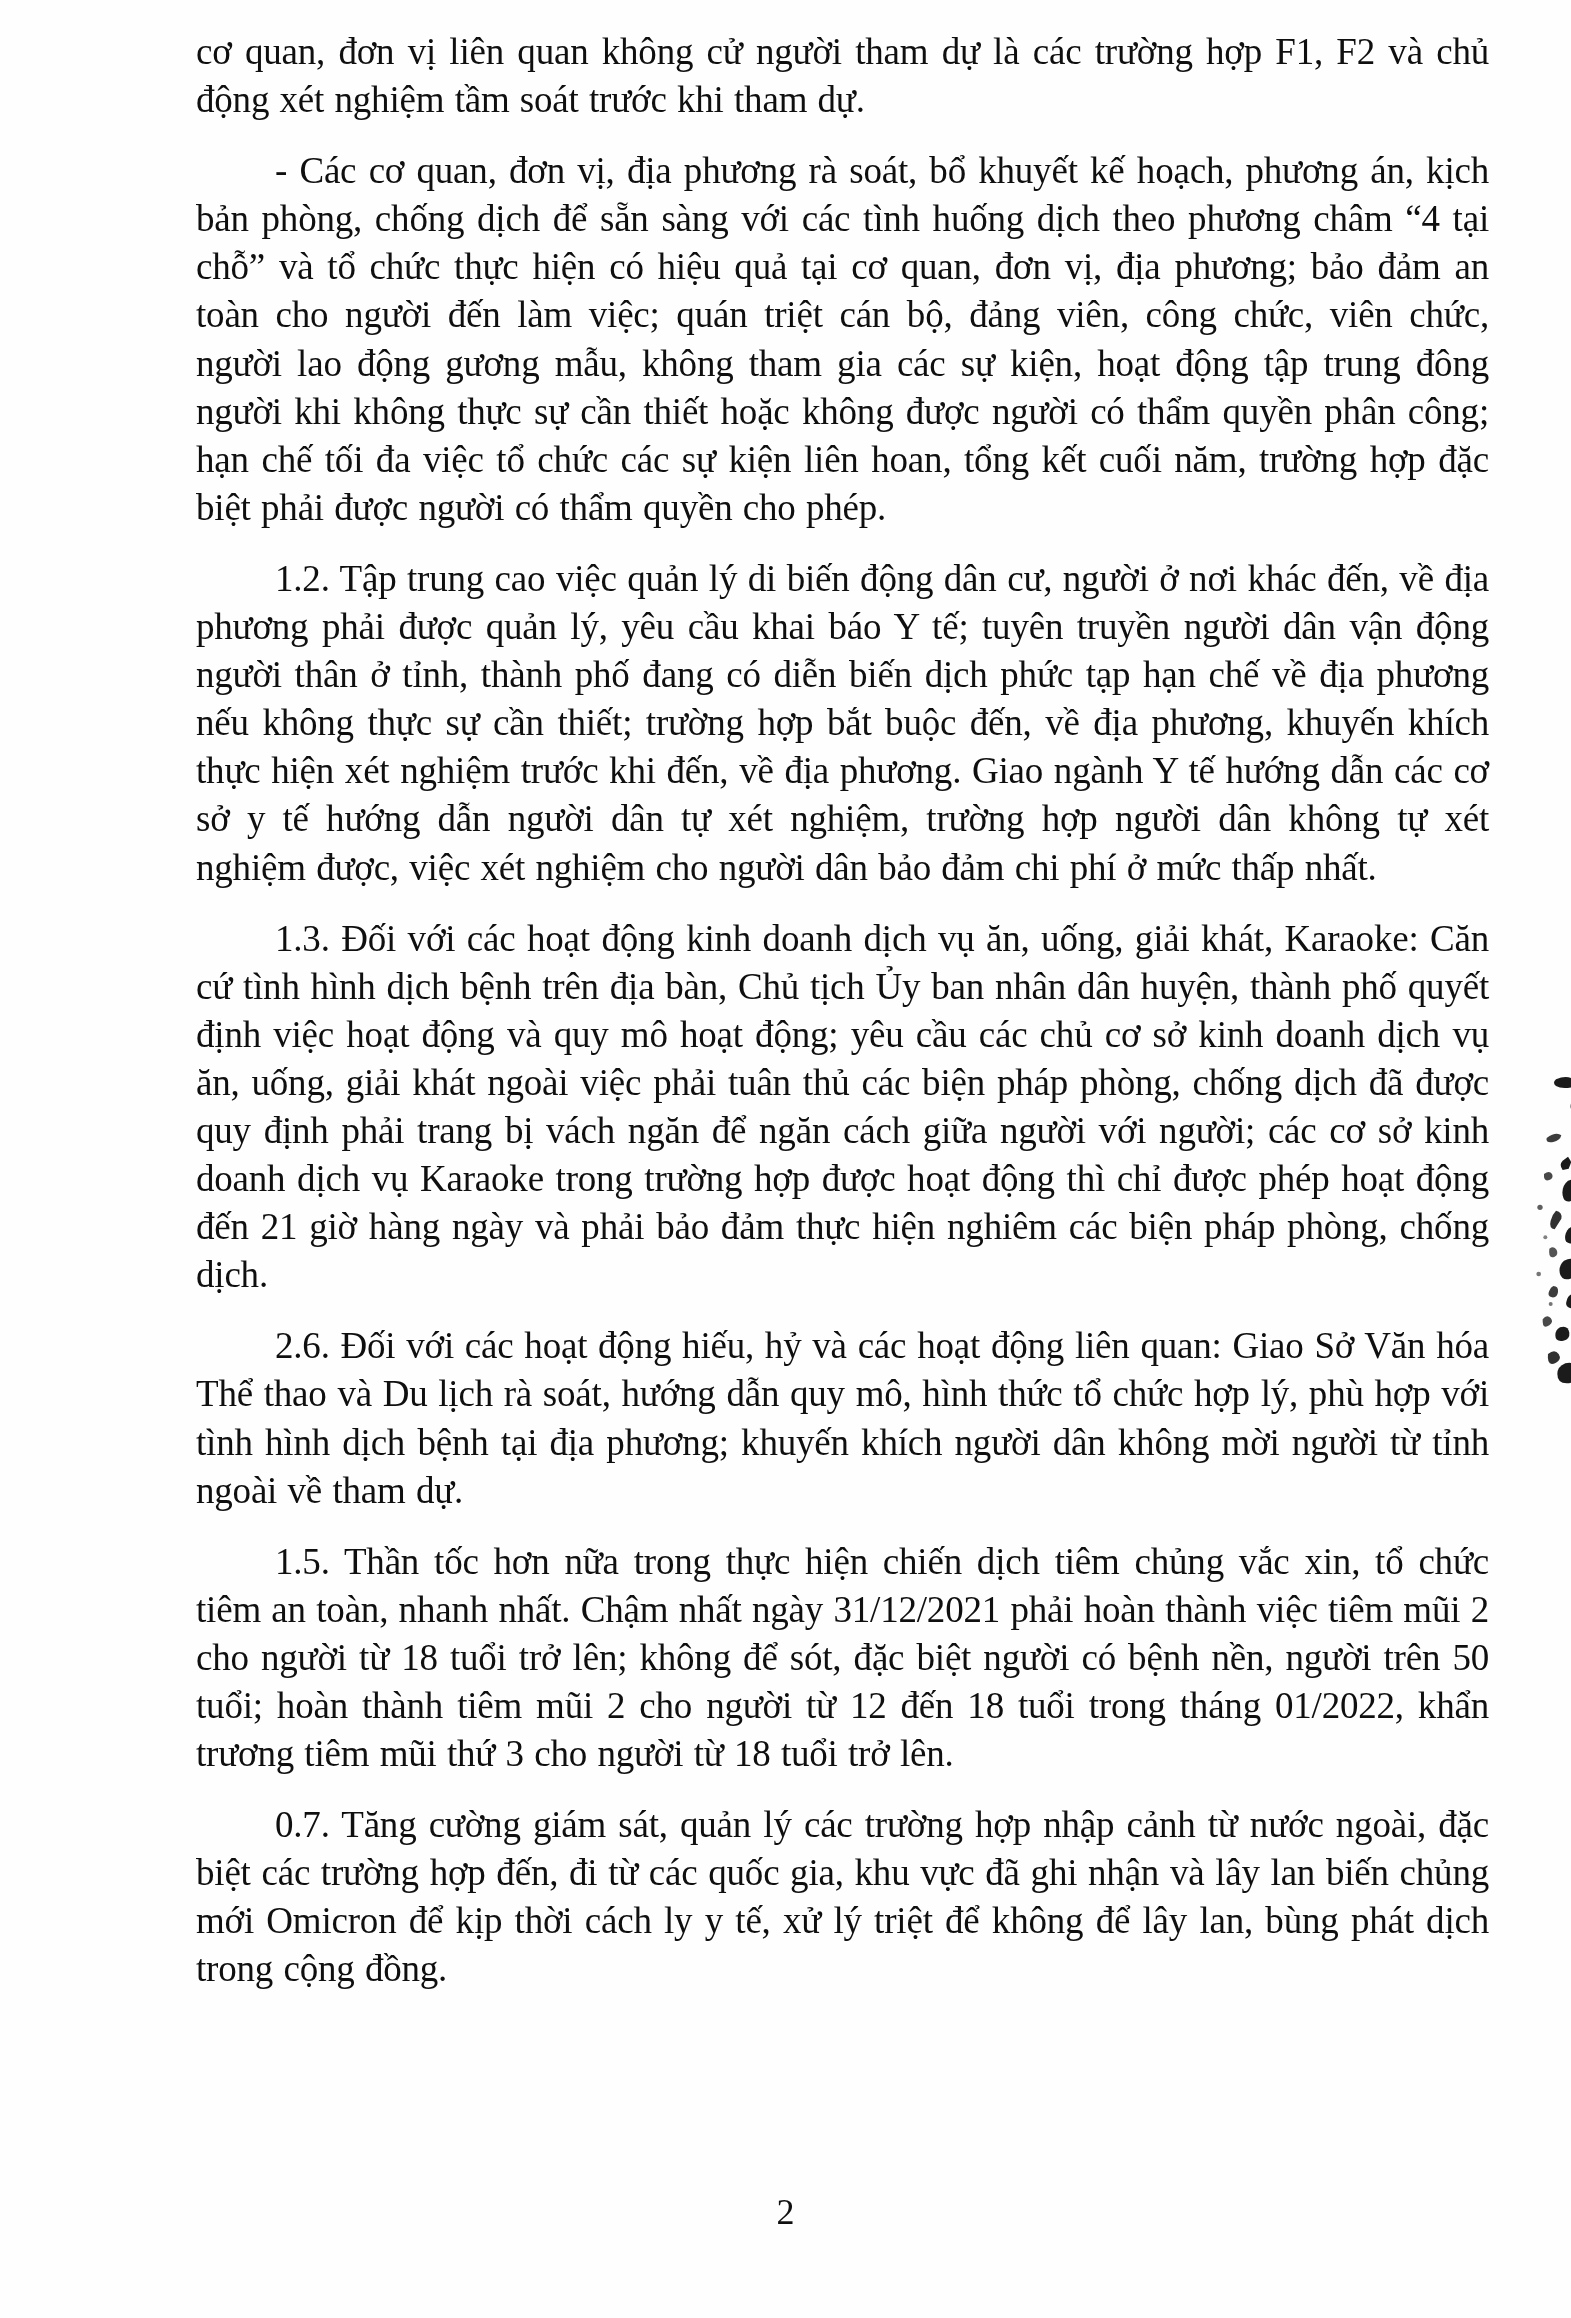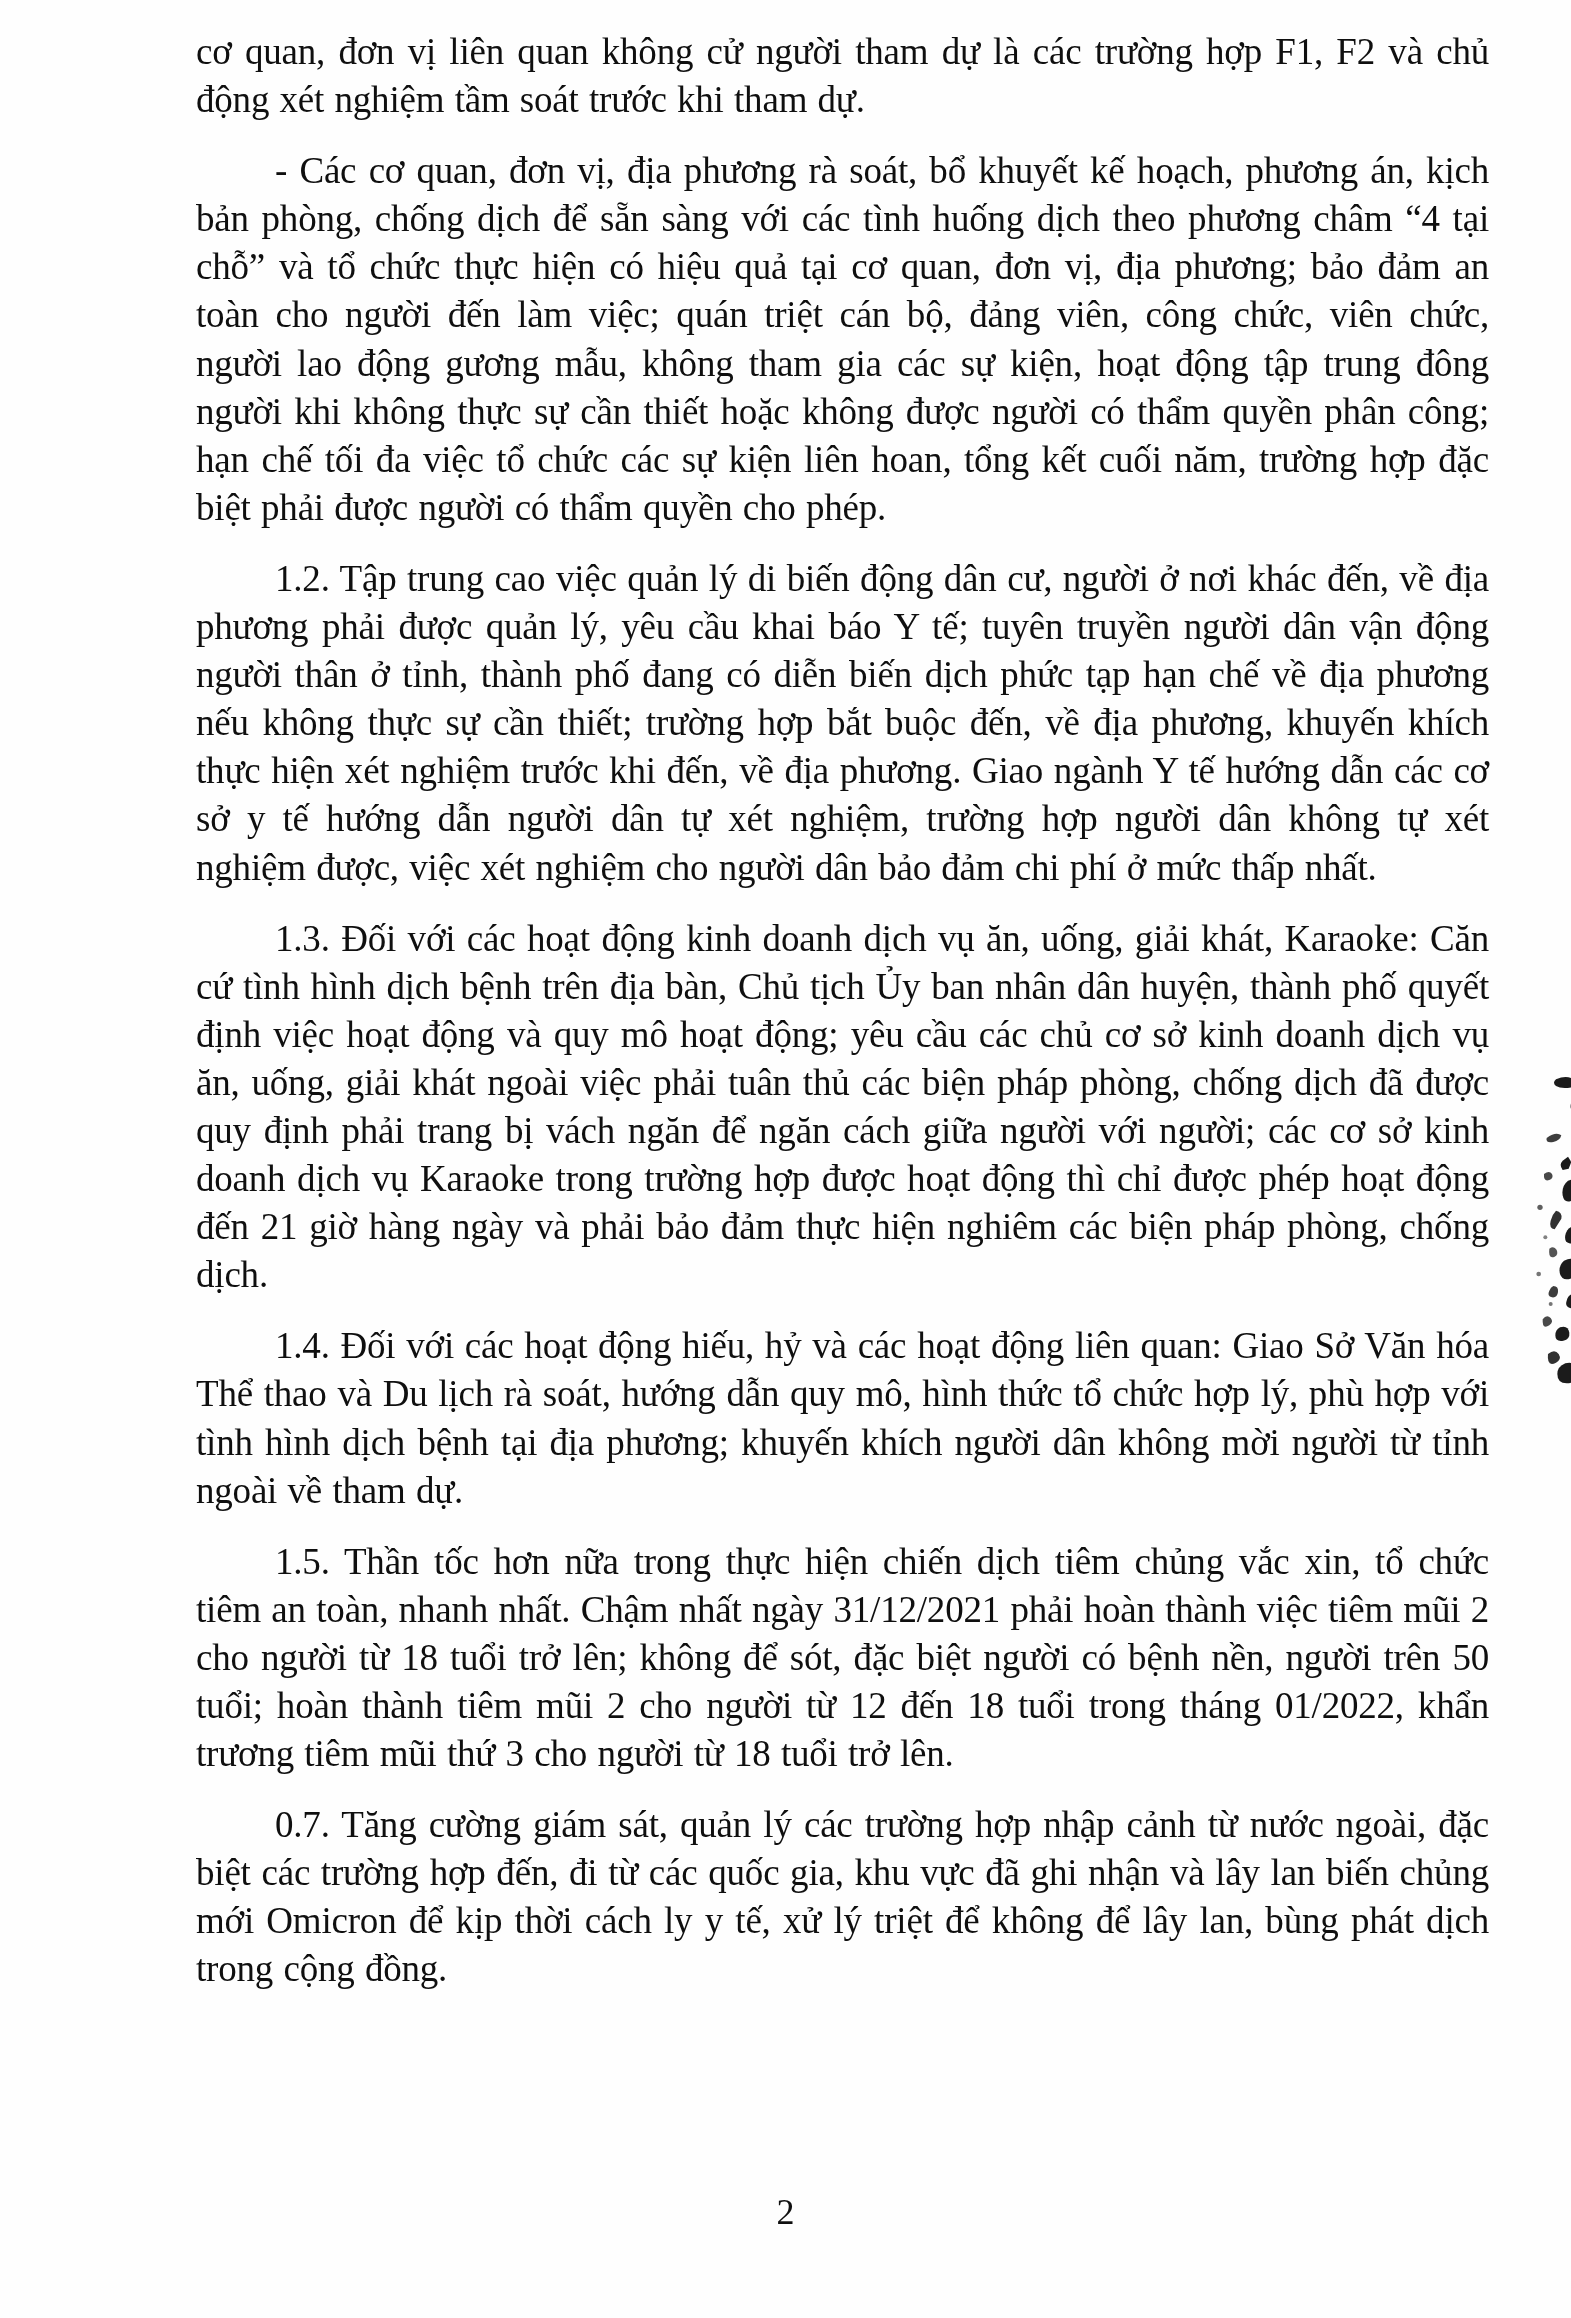--- a/index.html
+++ b/index.html
@@ -56,21 +56,21 @@
 </head>
 <body>
 
 <div class="page">
 
   <div class="content">
     <p class="para no-indent">cơ quan, đơn vị liên quan không cử người tham dự là các trường hợp F1, F2 và chủ động xét nghiệm tầm soát trước khi tham dự.</p>
     <p class="para">- Các cơ quan, đơn vị, địa phương rà soát, bổ khuyết kế hoạch, phương án, kịch bản phòng, chống dịch để sẵn sàng với các tình huống dịch theo phương châm “4 tại chỗ” và tổ chức thực hiện có hiệu quả tại cơ quan, đơn vị, địa phương; bảo đảm an toàn cho người đến làm việc; quán triệt cán bộ, đảng viên, công chức, viên chức, người lao động gương mẫu, không tham gia các sự kiện, hoạt động tập trung đông người khi không thực sự cần thiết hoặc không được người có thẩm quyền phân công; hạn chế tối đa việc tổ chức các sự kiện liên hoan, tổng kết cuối năm, trường hợp đặc biệt phải được người có thẩm quyền cho phép.</p>
     <p class="para">1.2. Tập trung cao việc quản lý di biến động dân cư, người ở nơi khác đến, về địa phương phải được quản lý, yêu cầu khai báo Y tế; tuyên truyền người dân vận động người thân ở tỉnh, thành phố đang có diễn biến dịch phức tạp hạn chế về địa phương nếu không thực sự cần thiết; trường hợp bắt buộc đến, về địa phương, khuyến khích thực hiện xét nghiệm trước khi đến, về địa phương. Giao ngành Y tế hướng dẫn các cơ sở y tế hướng dẫn người dân tự xét nghiệm, trường hợp người dân không tự xét nghiệm được, việc xét nghiệm cho người dân bảo đảm chi phí ở mức thấp nhất.</p>
     <p class="para">1.3. Đối với các hoạt động kinh doanh dịch vụ ăn, uống, giải khát, Karaoke: Căn cứ tình hình dịch bệnh trên địa bàn, Chủ tịch Ủy ban nhân dân huyện, thành phố quyết định việc hoạt động và quy mô hoạt động; yêu cầu các chủ cơ sở kinh doanh dịch vụ ăn, uống, giải khát ngoài việc phải tuân thủ các biện pháp phòng, chống dịch đã được quy định phải trang bị vách ngăn để ngăn cách giữa người với người; các cơ sở kinh doanh dịch vụ Karaoke trong trường hợp được hoạt động thì chỉ được phép hoạt động đến 21 giờ hàng ngày và phải bảo đảm thực hiện nghiêm các biện pháp phòng, chống dịch.</p>
-    <p class="para">1.4. Đối với các hoạt động hiếu, hỷ và các hoạt động liên quan: Giao Sở Văn hóa Thể thao và Du lịch rà soát, hướng dẫn quy mô, hình thức tổ chức hợp lý, phù hợp với tình hình dịch bệnh tại địa phương; khuyến khích người dân không mời người từ tỉnh ngoài về tham dự.</p>
+    <p class="para">2.6. Đối với các hoạt động hiếu, hỷ và các hoạt động liên quan: Giao Sở Văn hóa Thể thao và Du lịch rà soát, hướng dẫn quy mô, hình thức tổ chức hợp lý, phù hợp với tình hình dịch bệnh tại địa phương; khuyến khích người dân không mời người từ tỉnh ngoài về tham dự.</p>
     <p class="para">1.5. Thần tốc hơn nữa trong thực hiện chiến dịch tiêm chủng vắc xin, tổ chức tiêm an toàn, nhanh nhất. Chậm nhất ngày 31/12/2021 phải hoàn thành việc tiêm mũi 2 cho người từ 18 tuổi trở lên; không để sót, đặc biệt người có bệnh nền, người trên 50 tuổi; hoàn thành tiêm mũi 2 cho người từ 12 đến 18 tuổi trong tháng 01/2022, khẩn trương tiêm mũi thứ 3 cho người từ 18 tuổi trở lên.</p>
     <p class="para">0.7. Tăng cường giám sát, quản lý các trường hợp nhập cảnh từ nước ngoài, đặc biệt các trường hợp đến, đi từ các quốc gia, khu vực đã ghi nhận và lây lan biến chủng mới Omicron để kịp thời cách ly y tế, xử lý triệt để không để lây lan, bùng phát dịch trong cộng đồng.</p>
   </div>
 
   <svg class="smudge" viewBox="0 0 96 480" xmlns="http://www.w3.org/2000/svg" aria-hidden="true">
     <g fill="#1b1b1b">
       <path d="M60 8 q18 -8 28 2 q6 8 -4 10 q-16 3 -24 -2 q-6 -5 0 -10 Z"></path>
       <path d="M84 40 q10 -4 12 6 q2 10 -8 9 q-10 -1 -4 -15 Z" opacity="0.9"></path>
       <path d="M46 96 q14 -10 22 -4 q-2 8 -12 10 q-12 2 -10 -6 Z" opacity="0.85"></path>
       <path d="M70 130 l8 -6 5 8 -4 10 -9 2 q-6 -8 0 -14 Z"></path>

